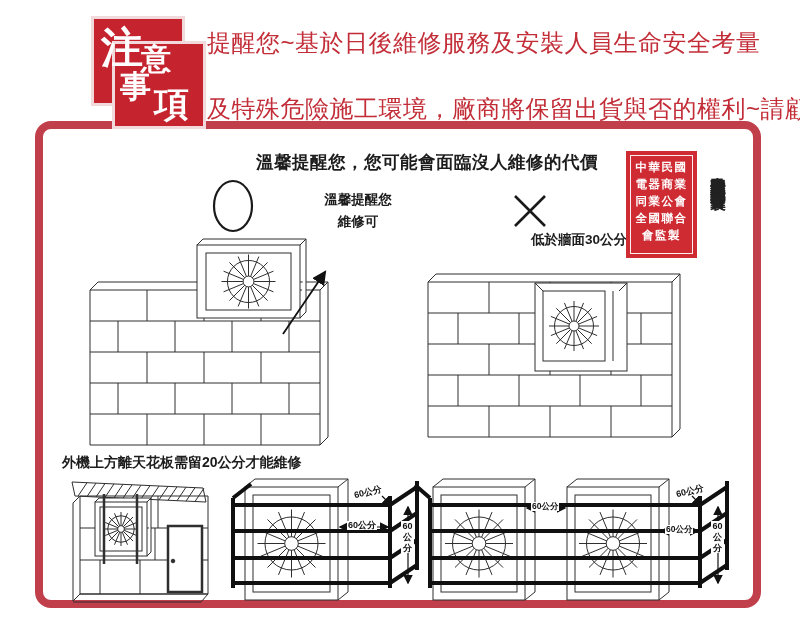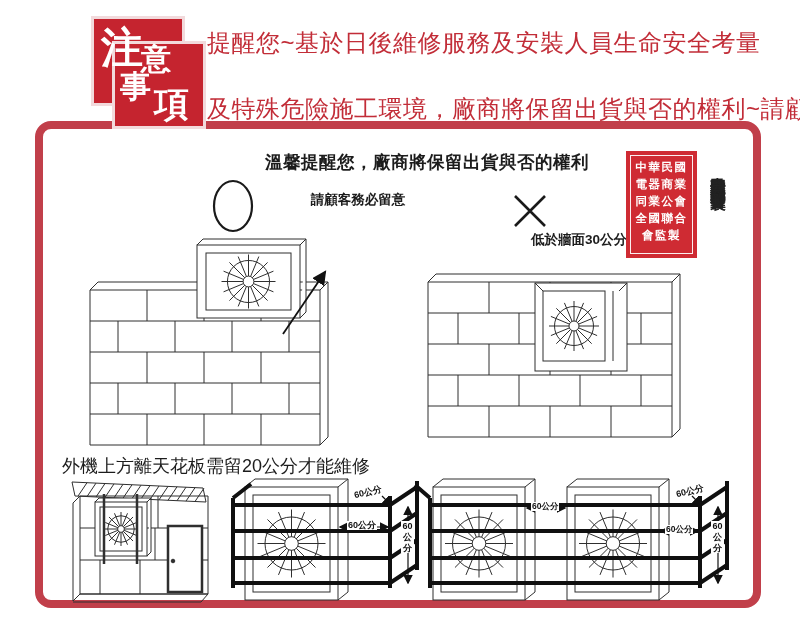--- a/index.html
+++ b/index.html
@@ -26,21 +26,21 @@
   
   #diagram{position:absolute;left:40px;top:130px;}
   
   .ov{position:absolute;color:#1c1c1c;}
   #title{left:142px;top:150px;width:570px;text-align:center;font-size:17.5px;
          font-weight:bold;letter-spacing:.5px;}
   #noteL{left:278px;top:189px;width:160px;text-align:center;font-size:13.5px;
          font-weight:bold;line-height:21.5px;}
   #noteR{left:499px;top:229px;width:160px;text-align:center;font-size:13.5px;
          font-weight:bold;line-height:22px;}
-  #lblBL{left:62px;top:454px;font-size:18px;font-weight:normal;white-space:nowrap;}
+  #lblBL{left:62px;top:454px;font-size:14px;font-weight:bold;white-space:nowrap;}
   #lblBR{left:455px;top:459px;font-size:11.5px;font-weight:bold;white-space:nowrap;}
   .dim{position:absolute;font-size:9px;font-weight:bold;color:#111;background:#fff;
        line-height:1.05;white-space:nowrap;padding:0 1px;}
   .dimv{position:absolute;font-size:9px;font-weight:bold;color:#111;background:#fff;
         width:13px;word-break:break-all;line-height:1.2;text-align:center;}
   .dimr{transform:rotate(-14deg);background:transparent;}
   #dimF1mid{left:347px;top:521px;}
   #dimF1top{left:353px;top:488px;}
   #dimF1v{left:401px;top:521px;}
   #dimF2mid{left:531px;top:502px;font-size:8.5px;}
@@ -177,24 +177,25 @@
       </g>
       <g stroke="#111" stroke-width="1.2" fill="none">
         <line x1="487" y1="378" x2="525" y2="378" marker-start="url(#arw)" marker-end="url(#arw)"></line>
         <line x1="621" y1="401" x2="658" y2="401" marker-start="url(#arw)" marker-end="url(#arw)"></line>
         <line x1="678" y1="377" x2="678" y2="453" marker-start="url(#arw)" marker-end="url(#arw)"></line>
         <line x1="652" y1="366" x2="661" y2="375" marker-end="url(#arw)"></line>
       </g>
     </g>
   </svg>
 
-  <div class="ov" id="title">溫馨提醒您，廠商將保留出貨與否的權利</div>
+  <div class="ov" id="title">溫馨提醒您，您可能會面臨沒人維修的代價</div>
 
   <div class="ov" id="noteL">
-    <div>請顧客務必留意</div>
+    <div>溫馨提醒您</div>
+    <div>維修可</div>
   </div>
 
   <div class="ov" id="noteR">
     <div>低於牆面30公分</div>
   </div>
 
   <div class="ov" id="lblBL">外機上方離天花板需留20公分才能維修</div>
 
   <div class="dim" id="dimF1mid">60公分</div>
   <div class="dim dimr" id="dimF1top">60公分</div>

